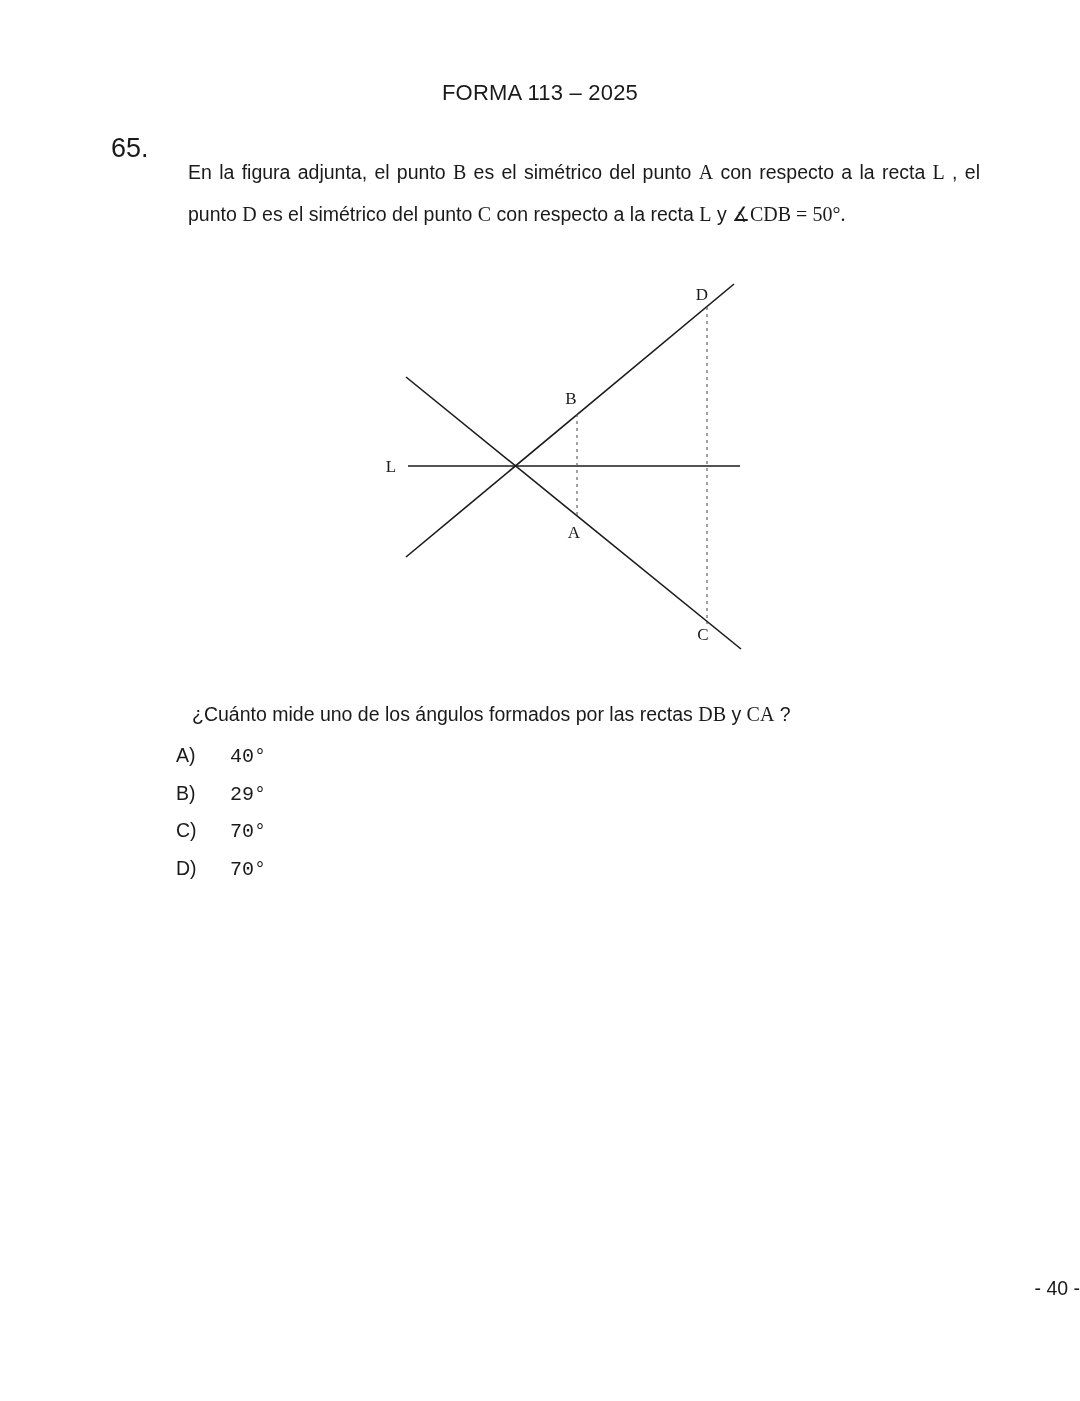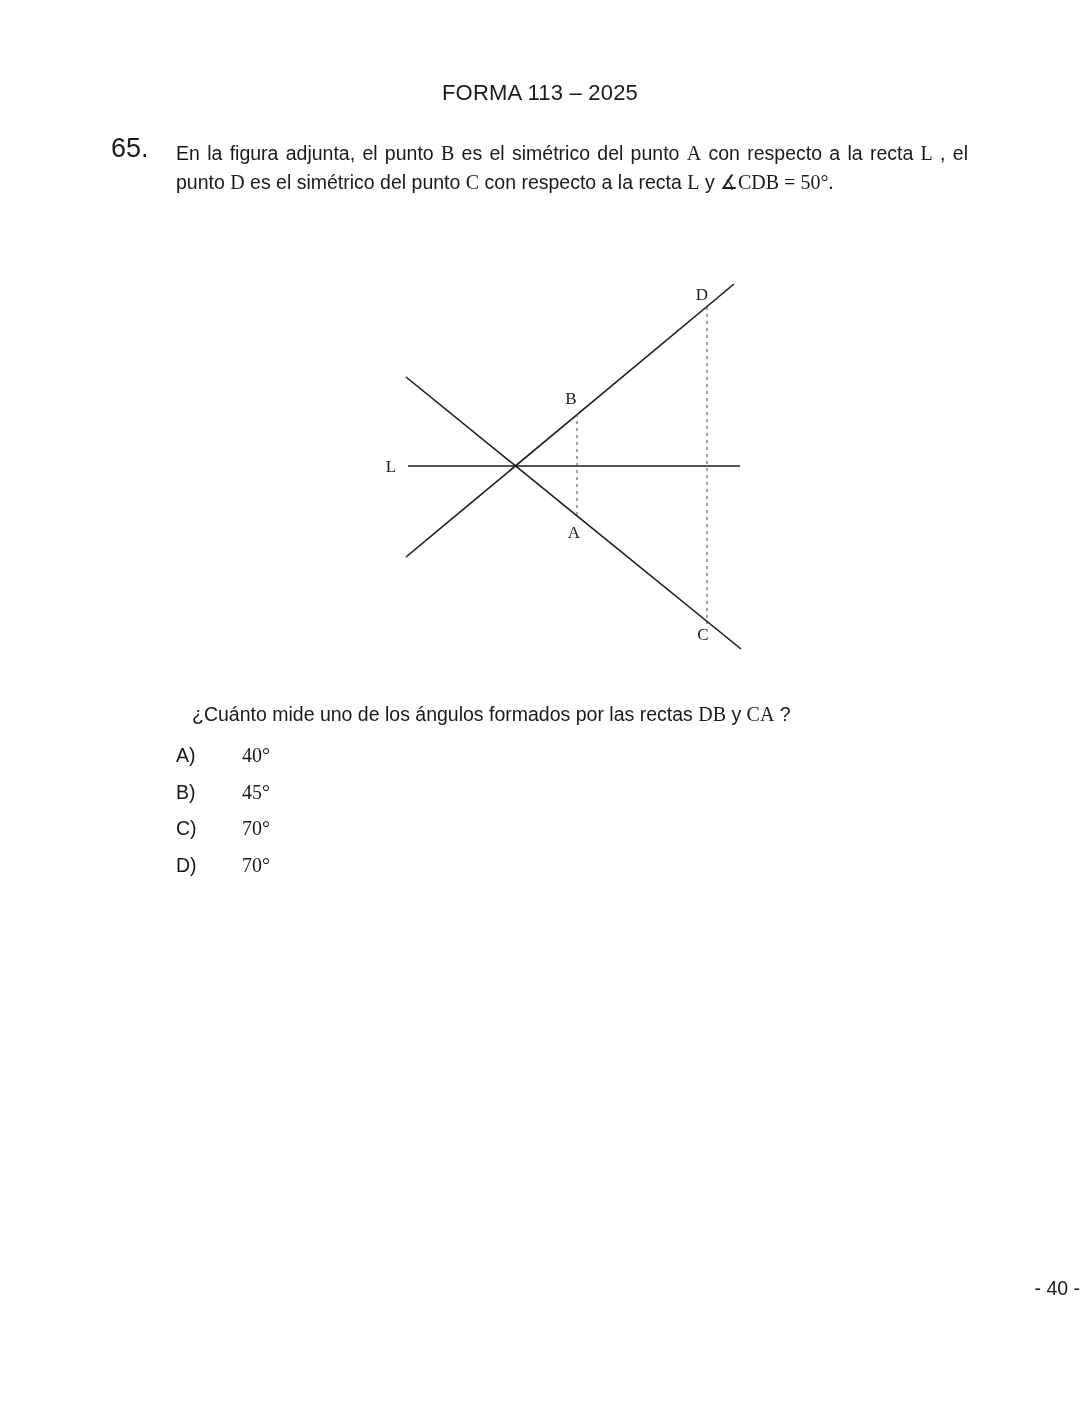--- a/index.html
+++ b/index.html
@@ -23,23 +23,23 @@
   .q-number {
     position: absolute;
     left: 111px; top: 133px;
     font-size: 27px;
   }
   .q-text {
     position: absolute;
     left: 176px; top: 139px;
     width: 792px;
     font-size: 19.5px;
-    line-height: 29px;
+    line-height: 42px;
     text-align: justify;
-    margin: 0;
+    margin: 12px;
   }
   .m {
     font-family: "Liberation Serif", serif;
     font-size: 20px;
   }
   .figure {
     position: absolute;
     left: 378px; top: 276px;
     width: 372px; height: 392px;
   }
@@ -66,23 +66,22 @@
     display: flex;
     align-items: baseline;
     line-height: 23px;
     margin-bottom: 13.5px;
   }
   .option-letter {
     width: 54px;
     font-size: 19.5px;
   }
   .option-value {
-    font-family: Liberation Serif, serif;
+    font-family: Liberation Mono, monospace;
     font-size: 20px;
-    margin-left: 12px;
   }
   .footer {
     position: absolute;
     top: 1277px; left: 0; width: 100%;
     text-align: right;
     font-size: 19.5px;
   }
 </style>
 </head>
 <body>
@@ -110,21 +109,21 @@
 
   <p class="prompt"><span>¿Cuánto mide uno de los ángulos formados por las rectas </span><span class="m">DB</span><span> y </span><span class="m">CA</span><span> ?</span></p>
 
   <div class="options">
     <div class="option-row">
       <span class="option-letter">A)</span>
       <span class="option-value">40°</span>
     </div>
     <div class="option-row">
       <span class="option-letter">B)</span>
-      <span class="option-value">45°</span>
+      <span class="option-value">29°</span>
     </div>
     <div class="option-row">
       <span class="option-letter">C)</span>
       <span class="option-value">70°</span>
     </div>
     <div class="option-row">
       <span class="option-letter">D)</span>
       <span class="option-value">70°</span>
     </div>
   </div>

